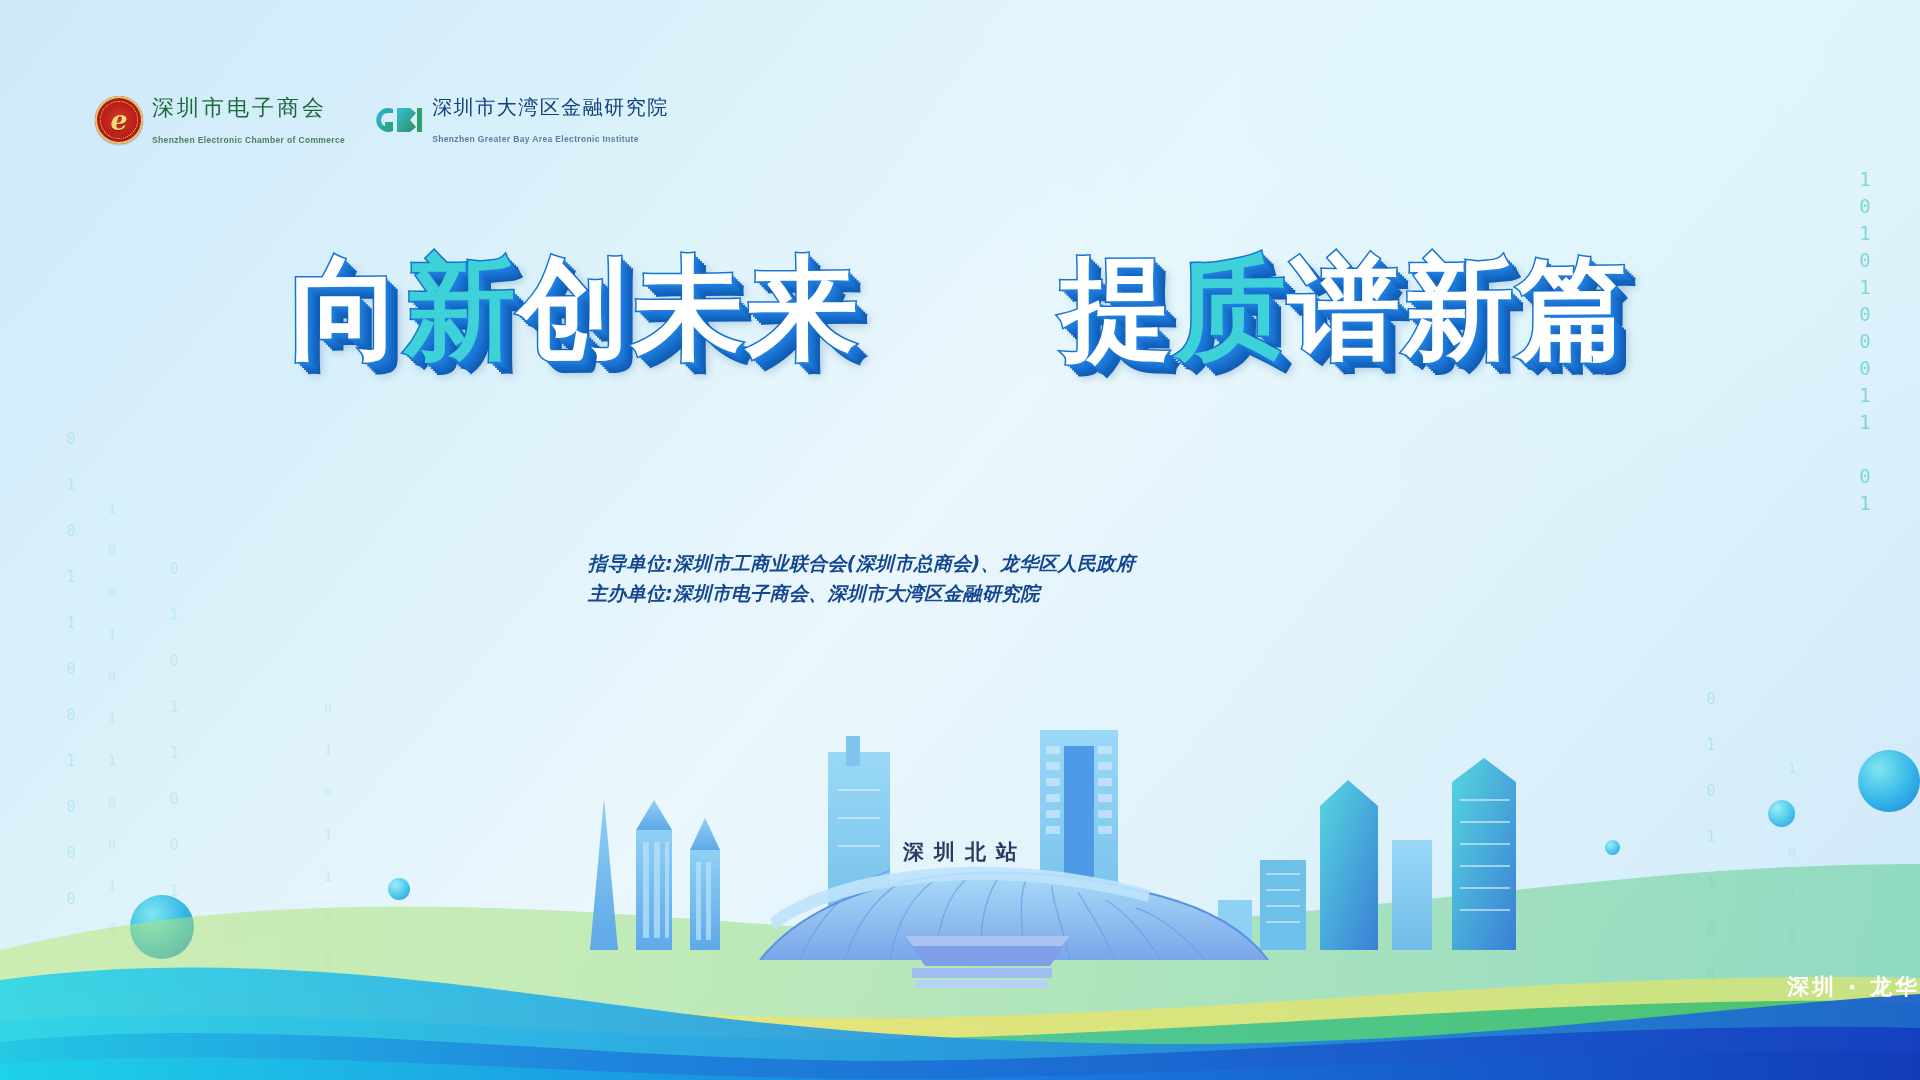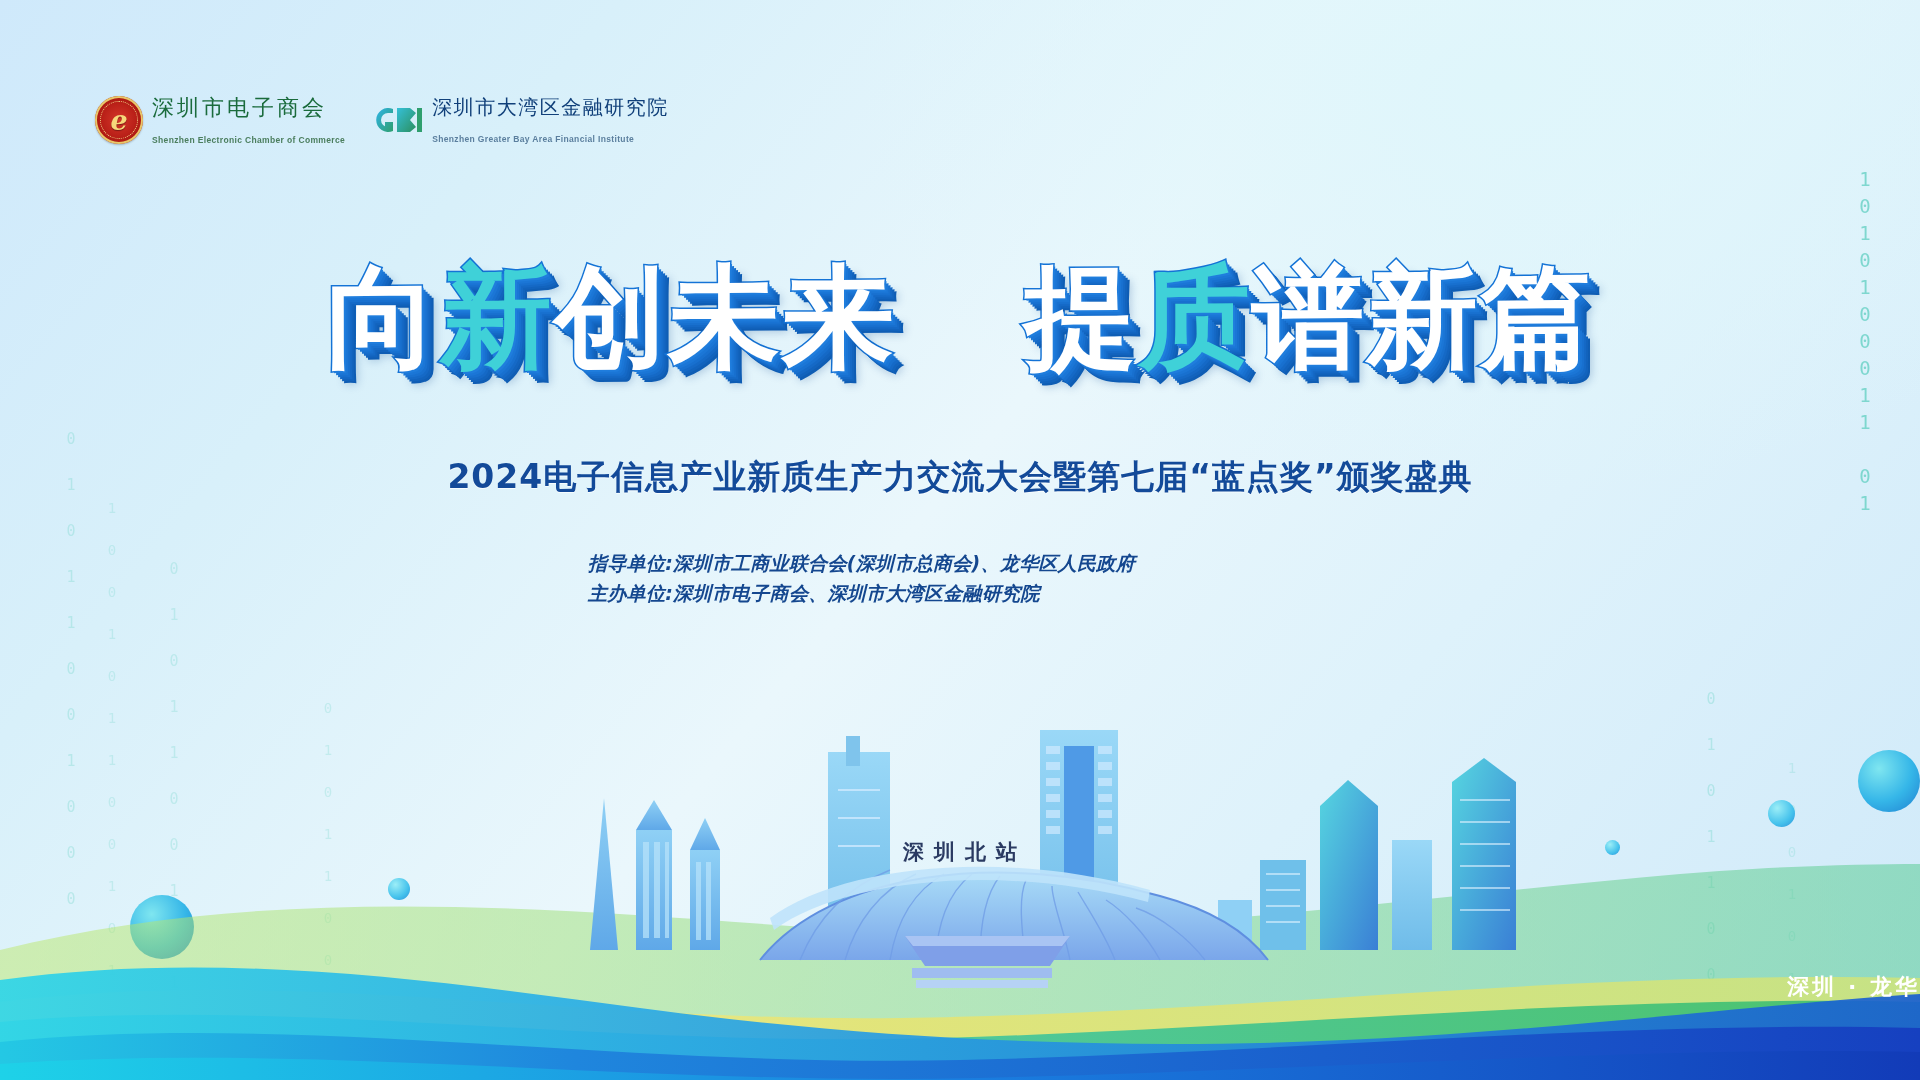--- a/index.html
+++ b/index.html
@@ -65,21 +65,21 @@
     text-shadow: 0 1px 1px rgba(0,0,0,.4);
   }
   .gbi {
     width: 52px; height: 34px; flex: 0 0 auto; position: relative;
   }
 
   
   #title {
     position: absolute; left: 0; right: 0; top: 262px;
     text-align: center;
-    font-family: Liberation Sans, sans-serif;
+    font-family: Liberation Mono, monospace;
     font-weight: 900;
     font-size: 112px;
     line-height: 1;
     letter-spacing: 2px;
     white-space: nowrap;
   }
   #title .seg { display: inline-block; }
   #title .gap { display: inline-block; width: 62px; }
   .ch {
     display: inline-block;
@@ -194,37 +194,36 @@
                 <stop offset="100%" stop-color="#2b8f5e"></stop>
             </linearGradient>
           </defs>
           <path d="M22 6 A12 12 0 1 0 22 28 L22 19 L14 19 L14 24 L17 24 A7 7 0 1 1 17 10 L22 10 Z" fill="url(#gG)"></path>
           <path d="M26 5 L39 5 L45 10 L39 17 L45 24 L39 29 L26 29 Z" fill="url(#gB)"></path>
           <rect x="46" y="5" width="5" height="24" fill="#2f9f6e"></rect>
         </svg>
       </div>
       <div class="logo-text-col">
         <div class="logo-cn blue">深圳市大湾区金融研究院</div>
-        <div class="logo-en blue2">Shenzhen Greater Bay Area Financial Institute</div>
+        <div class="logo-en blue2">Shenzhen Greater Bay Area Electronic Institute</div>
       </div>
     </div>
 
   </div>
 
   <div id="title">
     <span class="seg">
       <span class="ch">向</span><span class="ch accent">新</span><span class="ch">创</span><span class="ch">未</span><span class="ch">来</span>
     </span>
     <span class="gap"></span>
     <span class="seg">
       <span class="ch">提</span><span class="ch accent">质</span><span class="ch">谱</span><span class="ch">新</span><span class="ch">篇</span>
     </span>
   </div>
 
-  <div id="subtitle">2024电子信息产业新质生产力交流大会暨第七届“蓝点奖”颁奖盛典</div>
 
   <div id="orgs">
     <div>指导单位:深圳市工商业联合会(深圳市总商会)、龙华区人民政府</div>
     <div>主办单位:深圳市电子商会、深圳市大湾区金融研究院</div>
   </div>
 
   <div id="scene">
     <svg viewBox="0 0 1920 430" preserveAspectRatio="none" aria-hidden="true">
       <defs>
         <linearGradient id="bld" x1="0" y1="0" x2="0" y2="1">

